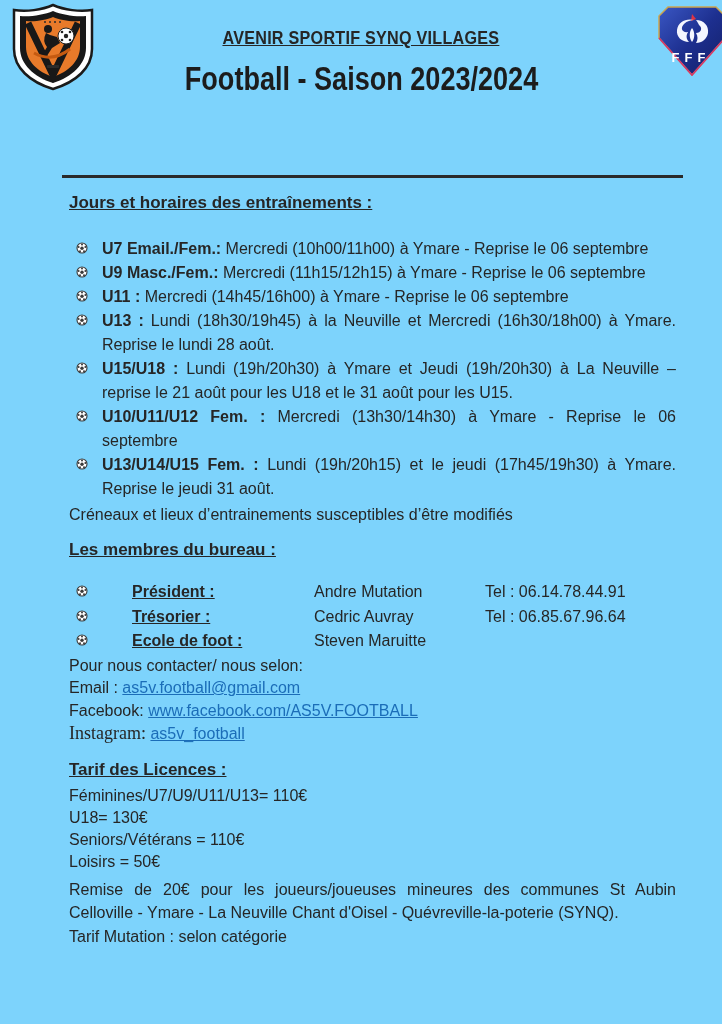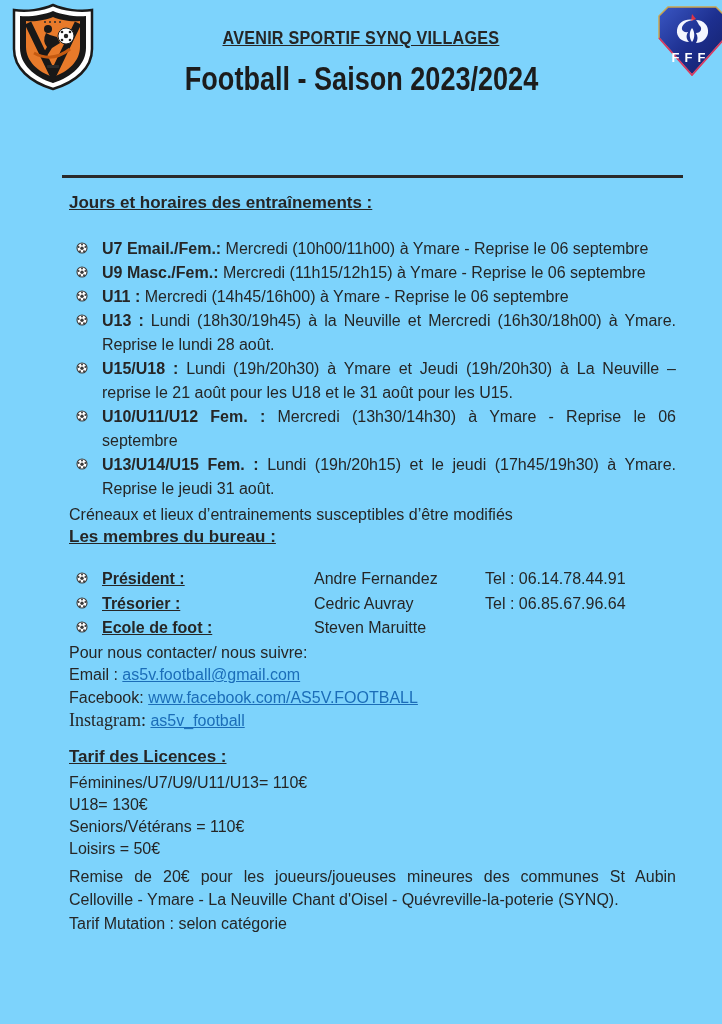--- a/index.html
+++ b/index.html
@@ -24,23 +24,23 @@
   .h1{margin-top:15px;}
   ul{list-style:none;margin:0;padding:0;}
   .tlist{margin-top:24px;}
   .tlist li{display:grid;grid-template-columns:33px 1fr;line-height:24px;}
   .blist{margin-top:20px;}
   .blist li{display:grid;grid-template-columns:33px 212px 171px 1fr;line-height:24.5px;}
   .bullet{padding-top:5px;}
   .bullet svg{width:12px;height:12px;display:block;margin-left:7px;}
   .ttext{text-align:justify;}
   .tlabel{font-weight:bold;}
-  .role{font-weight:bold;text-decoration:underline;}
+  .role{font-weight:bold;text-decoration:underline;margin-left:30px;}
   .note{margin:2px 0 0 0;line-height:24px;}
-  .h2{margin-top:0;}
+  .h2{margin-top:13px;}
   
   .contact{margin-top:1px;}
   .cline{line-height:22.5px;}
   .doclink{color:#1b6db8;text-decoration:underline;cursor:pointer;}
   .insta-label{font-family:"Liberation Serif",serif;font-size:18px;}
   
   .h3{margin-top:14px;}
   .tarifline{line-height:22px;}
   .tarifs{margin-top:5px;}
   .remise{margin:5px 0 0 0;line-height:23px;text-align:justify;}
@@ -179,21 +179,21 @@
     <section>
       <div class="h h2">Les membres du bureau :</div>
       <ul class="blist">
         <li>
           <span class="bullet">
               <svg>
                 <use href="#ball"></use>
               </svg>
             </span>
           <span class="role">Président :</span>
-          <span>Andre Fernandez</span>
+          <span>Andre Mutation</span>
           <span>Tel : 06.14.78.44.91</span>
         </li>
         <li>
           <span class="bullet">
               <svg>
                 <use href="#ball"></use>
               </svg>
             </span>
           <span class="role">Trésorier :</span>
           <span>Cedric Auvray</span>
@@ -205,21 +205,21 @@
                 <use href="#ball"></use>
               </svg>
             </span>
           <span class="role">Ecole de foot :</span>
           <span>Steven Maruitte</span>
           <span></span>
         </li>
       </ul>
 
       <div class="contact">
-        <div class="cline">Pour nous contacter/ nous suivre:</div>
+        <div class="cline">Pour nous contacter/ nous selon:</div>
         <div class="cline">
           <span>Email : </span><a class="doclink">as5v.football@gmail.com</a>
         </div>
         <div class="cline">
           <span>Facebook: </span><a class="doclink">www.facebook.com/AS5V.FOOTBALL</a>
         </div>
         <div class="cline">
           <span class="insta-label">Instagram:</span>
           <a class="doclink">as5v_football</a>
         </div>

